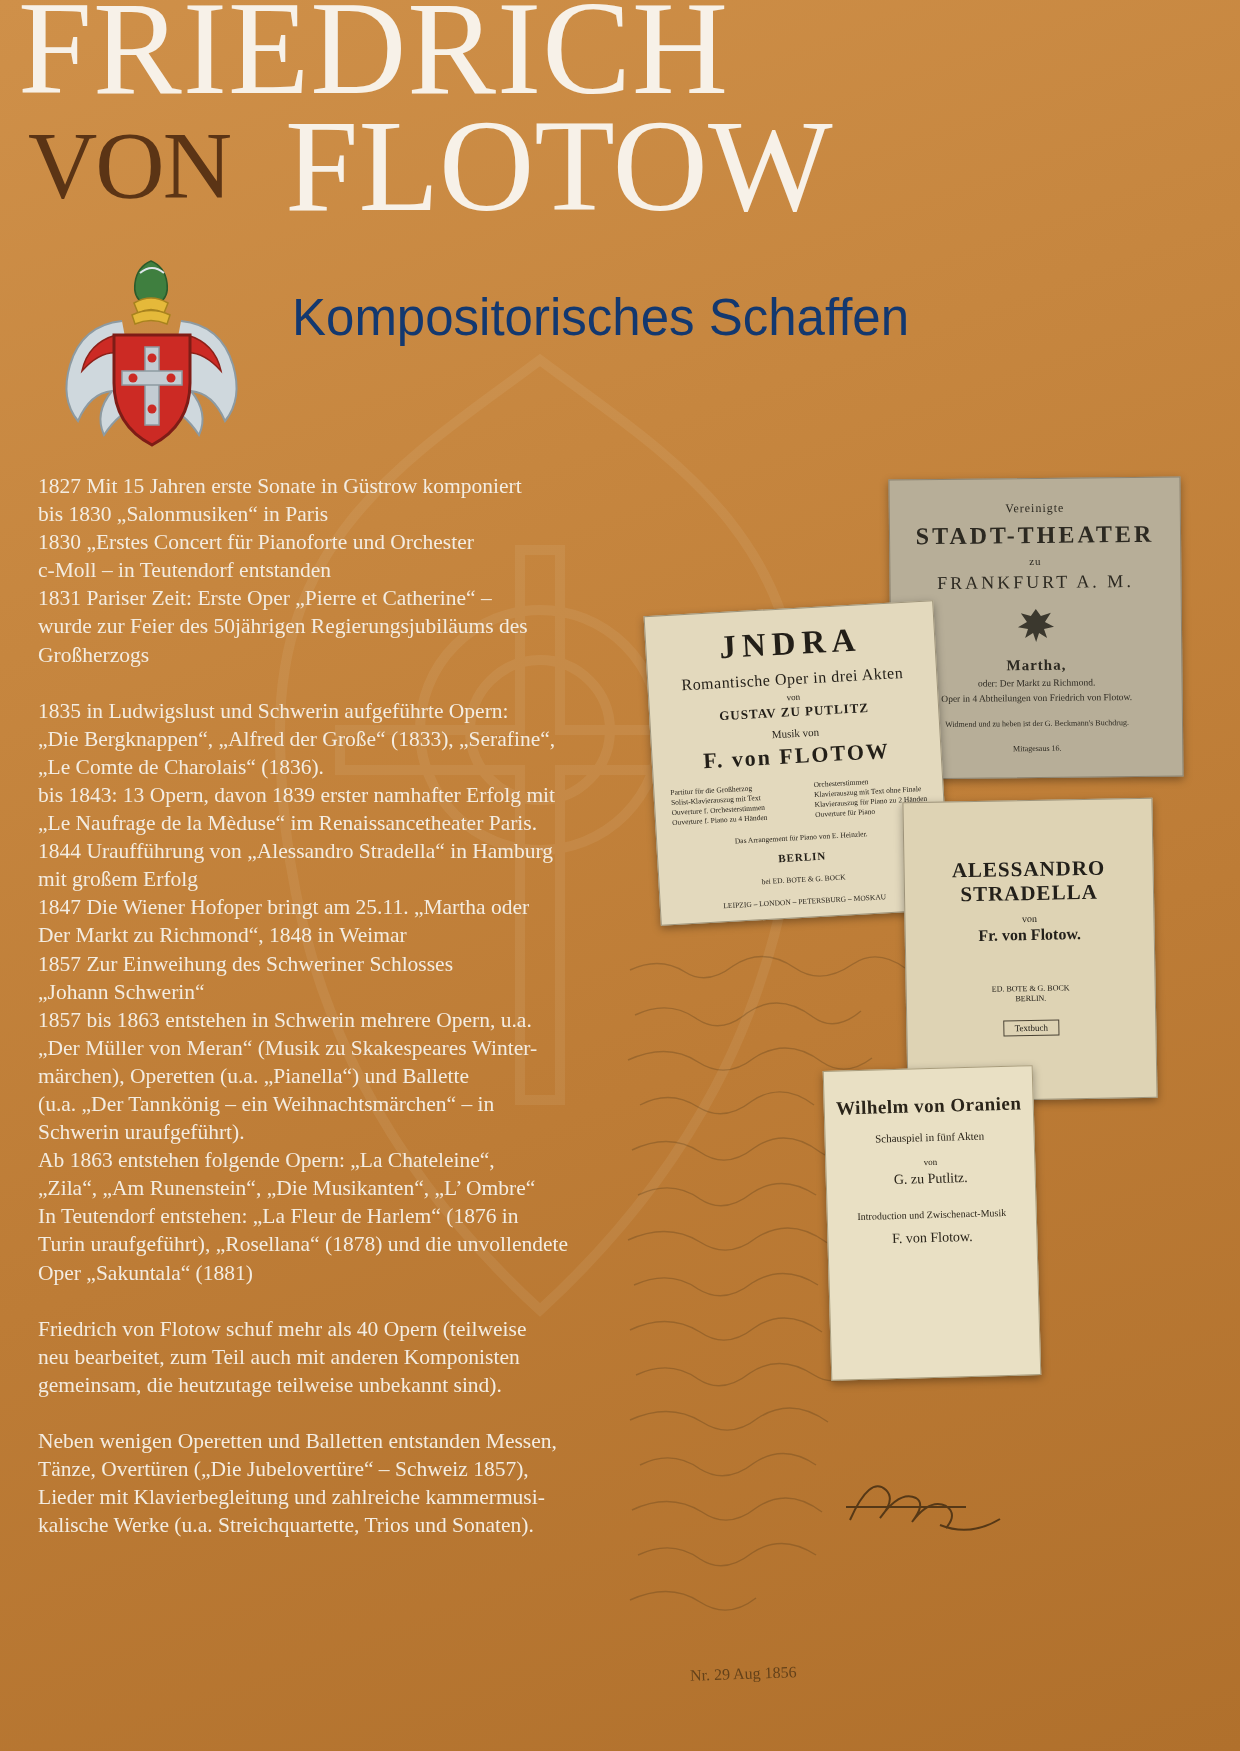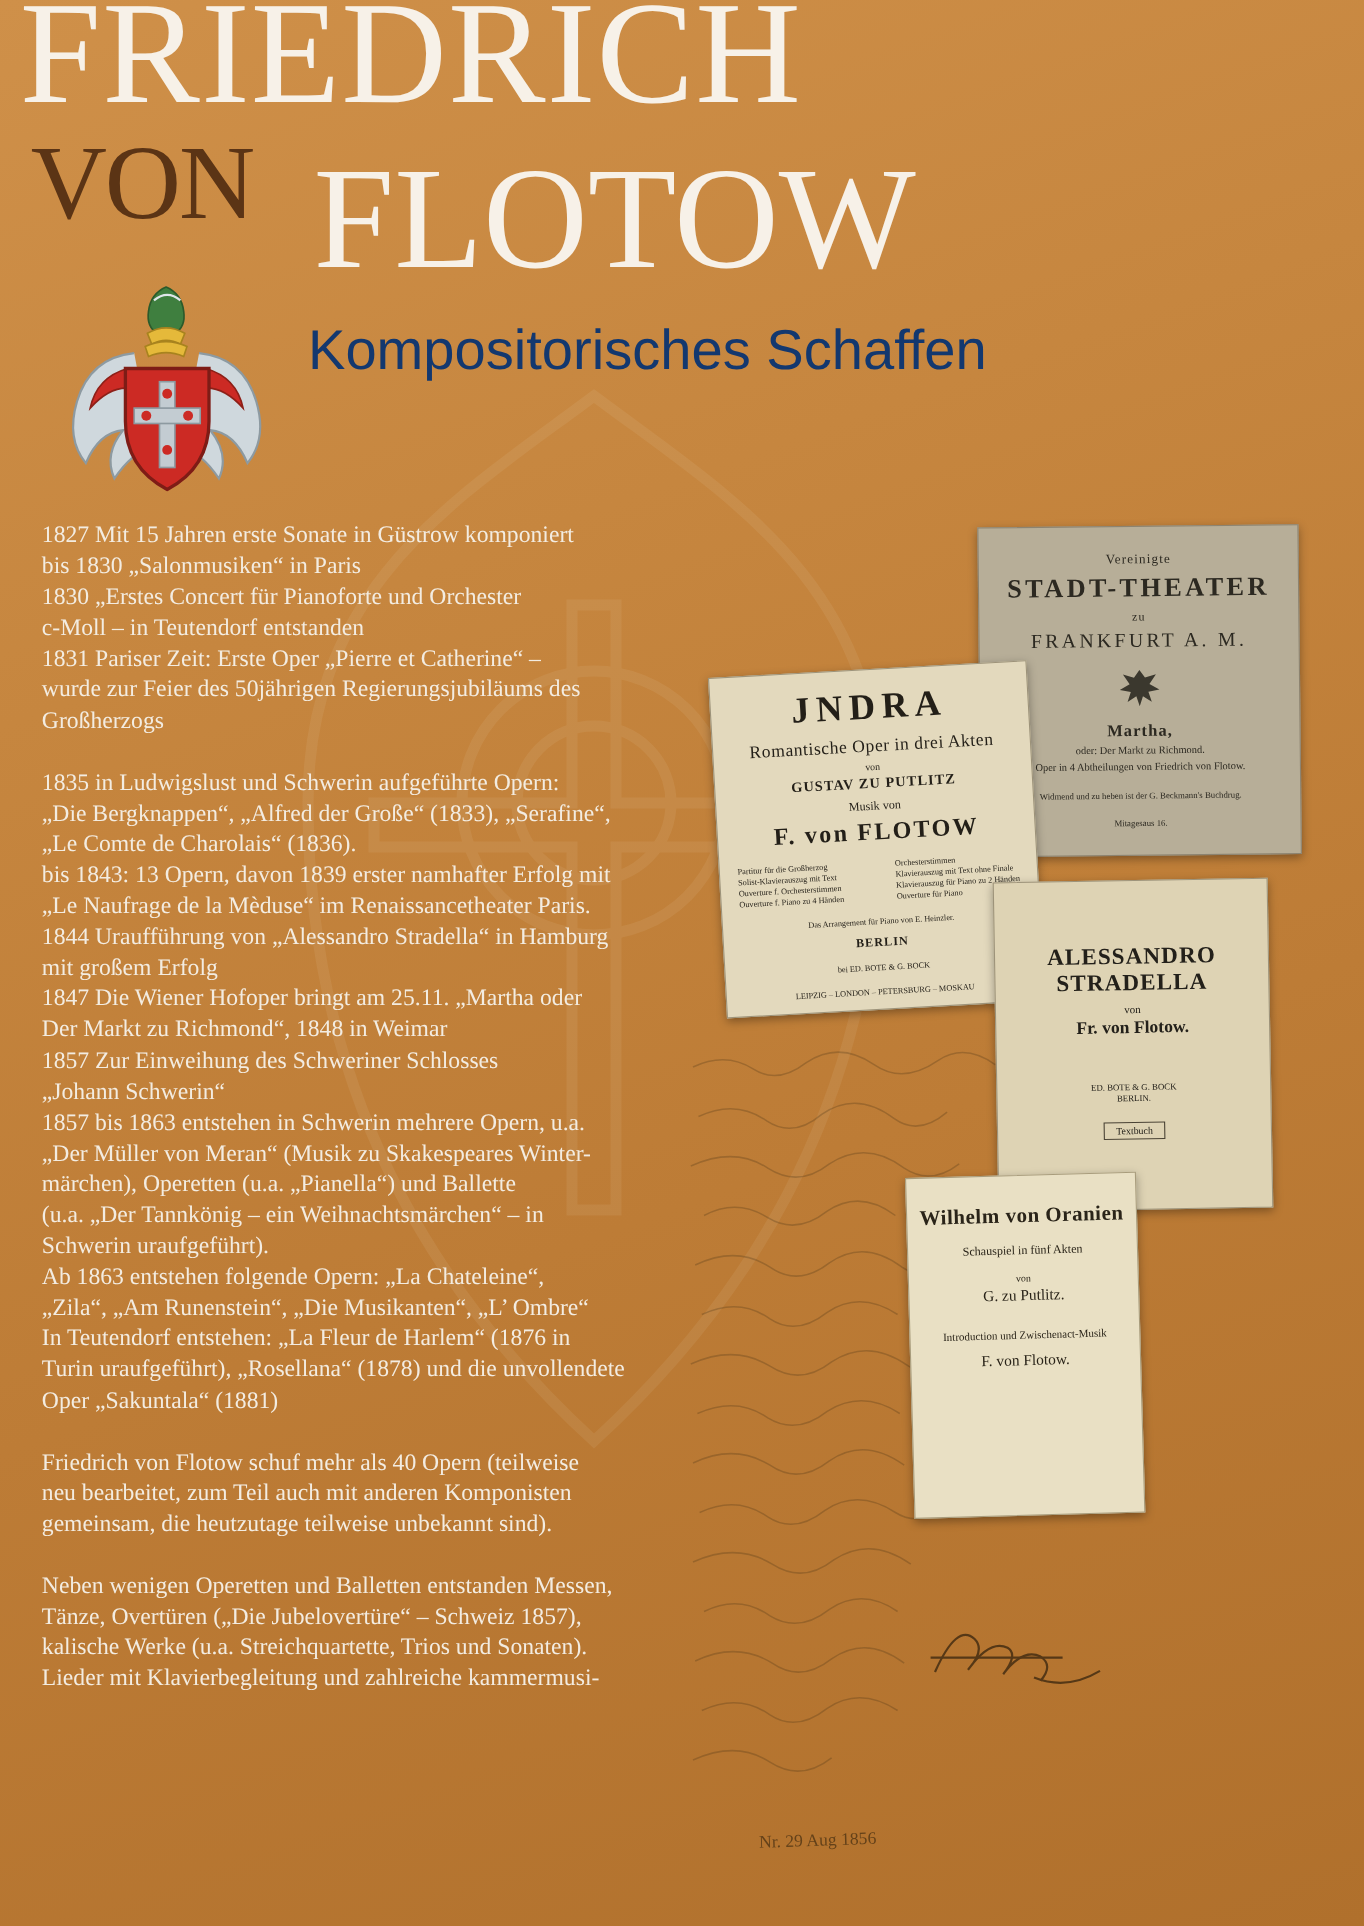--- a/index.html
+++ b/index.html
@@ -63,27 +63,26 @@
   }
   .title-second {
     position: absolute;
     left: 285px;
     top: 100px;
     font-size: 132px;
     color: #f7f1e8;
     font-family: "Liberation Serif", serif;
     line-height: 1;
     white-space: nowrap;
-    margin-top: 33px;
   }
 
   
   .subtitle {
     position: absolute;
-    left: 280px;
+    left: 292px;
     top: 288px;
     font-size: 51px;
     color: #13386f;
     font-family: "Liberation Sans", sans-serif;
     white-space: nowrap;
   }
 
   
   .coat {
     position: absolute;
@@ -372,22 +371,22 @@
     <div class="spacer"></div>
 
     <p>Friedrich von Flotow schuf mehr als 40 Opern (teilweise</p>
     <p>neu bearbeitet, zum Teil auch mit anderen Komponisten</p>
     <p>gemeinsam, die heutzutage teilweise unbekannt sind).</p>
 
     <div class="spacer"></div>
 
     <p>Neben wenigen Operetten und Balletten entstanden Messen,</p>
     <p>Tänze, Overtüren („Die Jubelovertüre“ – Schweiz 1857),</p>
+    <p>Lieder mit Klavierbegleitung und zahlreiche kammermusi-</p>
     <p>kalische Werke (u.a. Streichquartette, Trios und Sonaten).</p>
-    <p>Lieder mit Klavierbegleitung und zahlreiche kammermusi-</p>
   </div>
 
   <div class="card" id="card-theater">
     <div class="inner">
       <div class="th-small">Vereinigte</div>
       <div class="th-big">STADT-THEATER</div>
       <div class="th-mid">zu</div>
       <div class="th-city">FRANKFURT A. M.</div>
       <div class="th-eagle">
         <svg viewBox="0 0 46 46" xmlns="http://www.w3.org/2000/svg">

